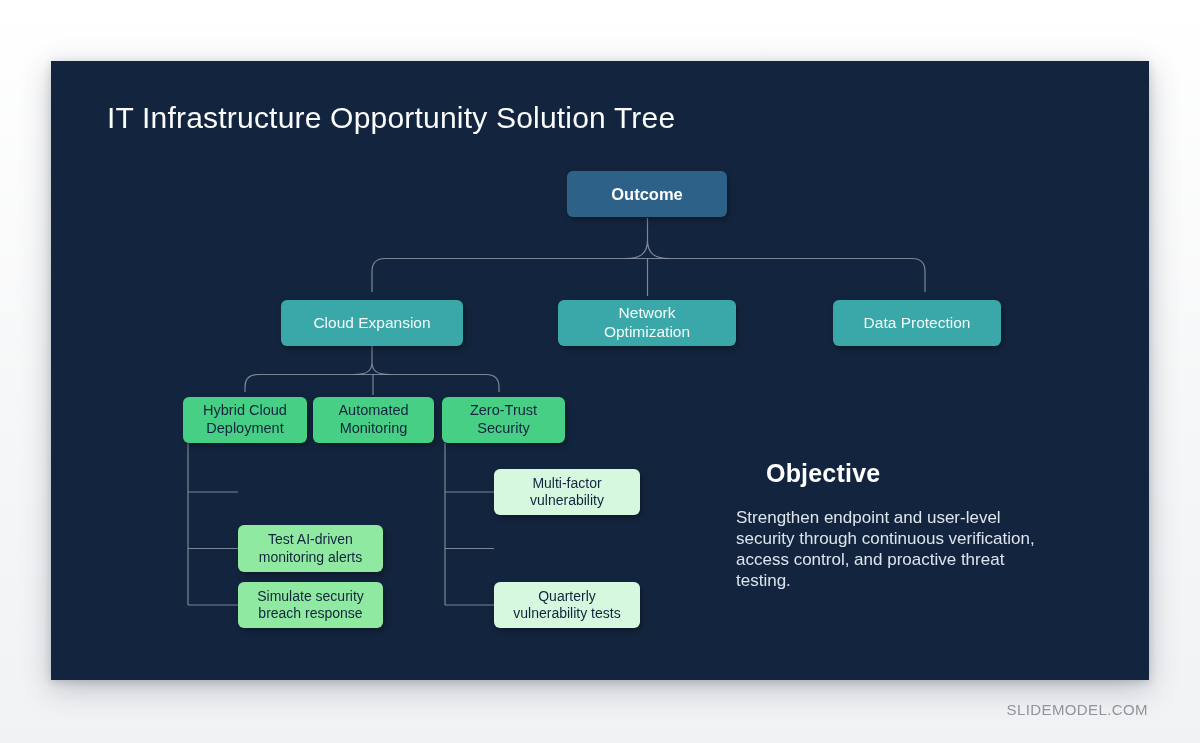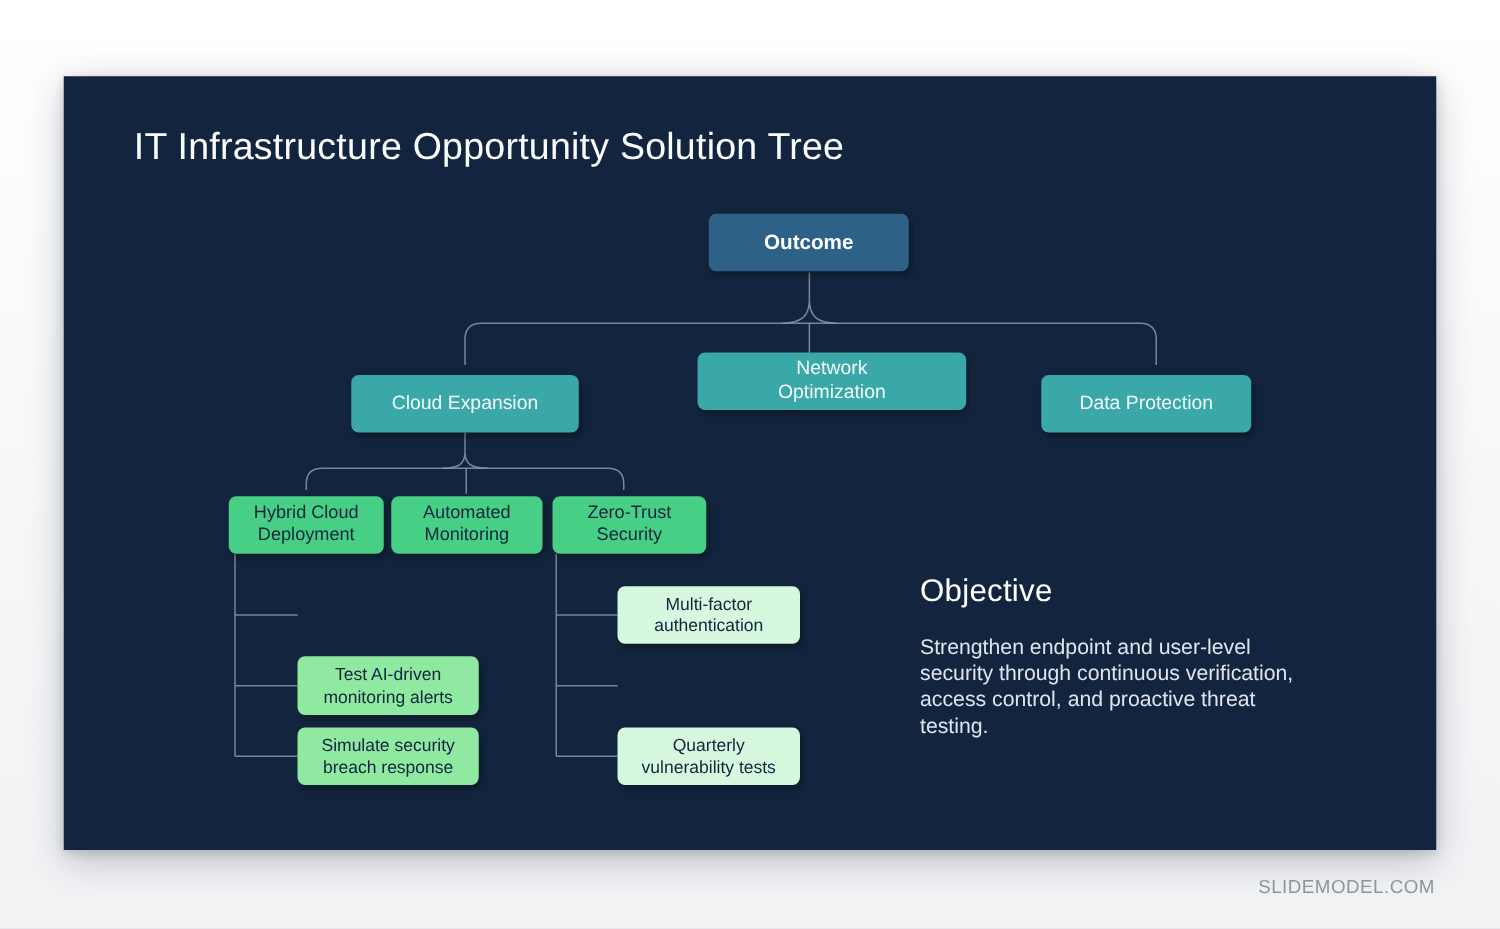--- a/index.html
+++ b/index.html
@@ -39,22 +39,22 @@
     border-radius:6px;text-align:center;
     box-shadow:2px 3px 6px rgba(0,0,0,0.32);
   }
   .node .lbl{white-space:pre-line;line-height:1.22;text-align:center;}
   .n-outcome{background:var(--node-outcome);color:#ffffff;font-weight:700;font-size:16.5px;}
   .n-l2{background:var(--node-level2);color:#f4fbfb;font-size:15.5px;}
   .n-l3{background:var(--node-level3);color:var(--dark-text);font-size:14.5px;}
   .n-leaf-l{background:var(--node-leaf-left);color:var(--dark-text);font-size:14px;}
   .n-leaf-r{background:var(--node-leaf-right);color:var(--dark-text);font-size:14px;}
   .objective-heading{
-    position:absolute;left:685px;top:398px;
-    font-size:25px;font-weight:400;color:#ffffff;letter-spacing:0.2px;
+    position:absolute;left:715px;top:398px;
+    font-size:25px;font-weight:700;color:#ffffff;letter-spacing:0.2px;
   }
   .objective-body{
     position:absolute;left:685px;top:446px;width:306px;
     font-size:17px;line-height:21px;color:var(--body-text);
   }
   .watermark{
     position:absolute;right:52px;top:701px;
     font-size:15px;color:var(--watermark);letter-spacing:0.4px;
   }
 </style>
@@ -80,21 +80,21 @@
     <path d="M 394,382 L 394,544 M 394,431 L 443,431 M 394,487.5 L 443,487.5 M 394,544 L 443,544"></path>
   </svg>
 
   <div class="node n-outcome" style="left:516px;top:110px;width:160px;height:46px;">
     <span class="lbl">Outcome</span>
   </div>
 
   <div class="node n-l2" style="left:230px;top:239px;width:182px;height:46px;">
     <span class="lbl">Cloud Expansion</span>
   </div>
-  <div class="node n-l2" style="left:507px;top:221px;width:215px;height:46px;justify-content:center;">
+  <div class="node n-l2" style="left:507px;top:239px;width:178px;height:46px;justify-content:center;">
     <span class="lbl">Network
 Optimization</span>
   </div>
   <div class="node n-l2" style="left:782px;top:239px;width:168px;height:46px;">
     <span class="lbl">Data Protection</span>
   </div>
 
   <div class="node n-l3" style="left:132px;top:336px;width:124px;height:46px;">
     <span class="lbl">Hybrid Cloud
 Deployment</span>
@@ -112,21 +112,21 @@
     <span class="lbl">Test AI-driven
 monitoring alerts</span>
   </div>
   <div class="node n-leaf-l" style="left:187px;top:521px;width:145px;height:46px;">
     <span class="lbl">Simulate security
 breach response</span>
   </div>
 
   <div class="node n-leaf-r" style="left:443px;top:408px;width:146px;height:46px;">
     <span class="lbl">Multi-factor
-authentication</span>
+vulnerability</span>
   </div>
   <div class="node n-leaf-r" style="left:443px;top:521px;width:146px;height:46px;">
     <span class="lbl">Quarterly
 vulnerability tests</span>
   </div>
 
   <div class="objective-heading">Objective</div>
   <div class="objective-body">Strengthen endpoint and user-level security through continuous verification, access control, and proactive threat testing.</div>
 
 </div>

